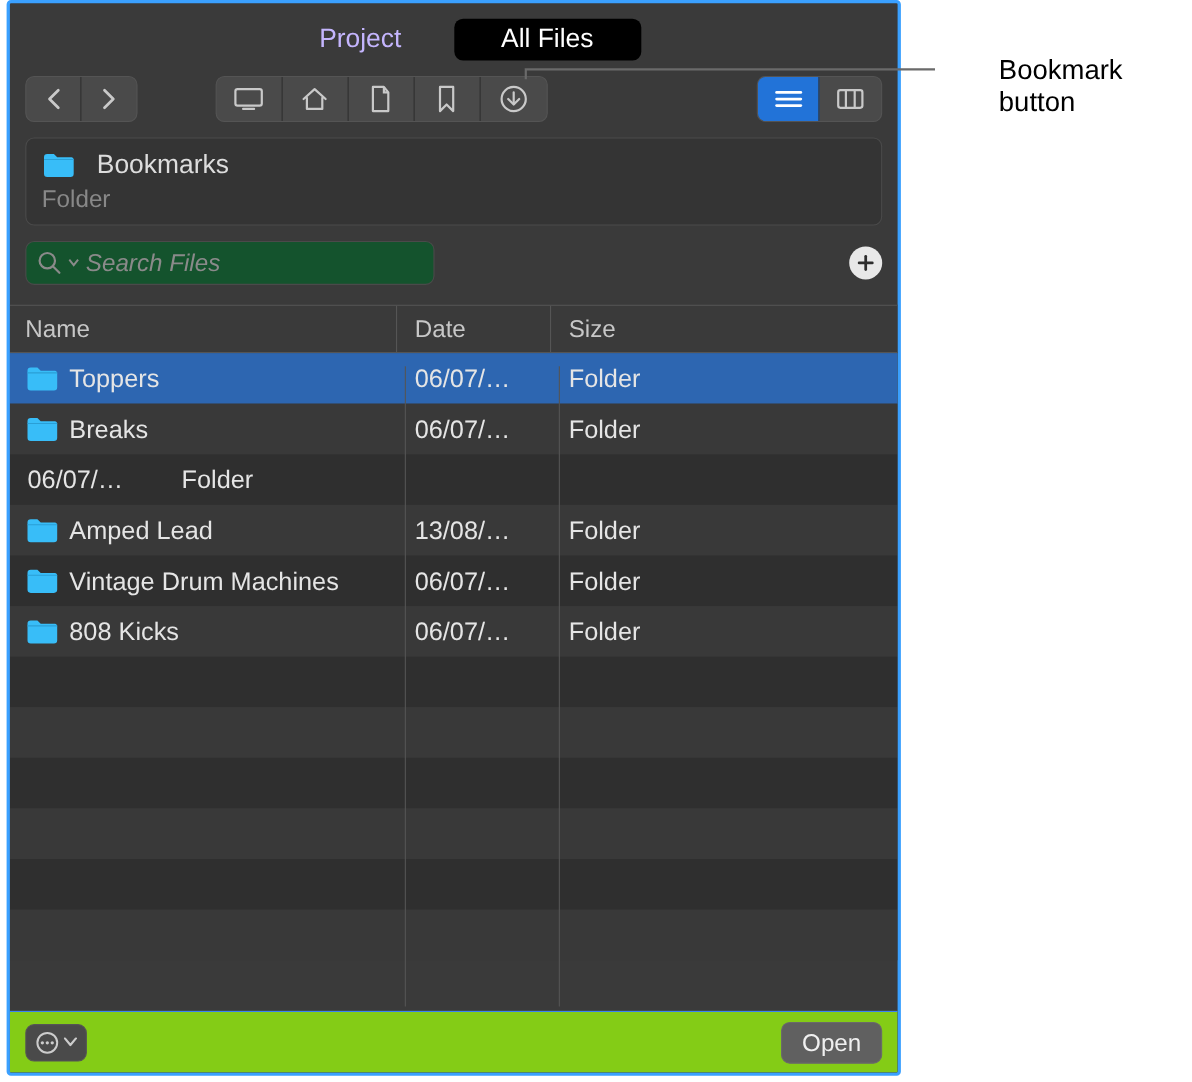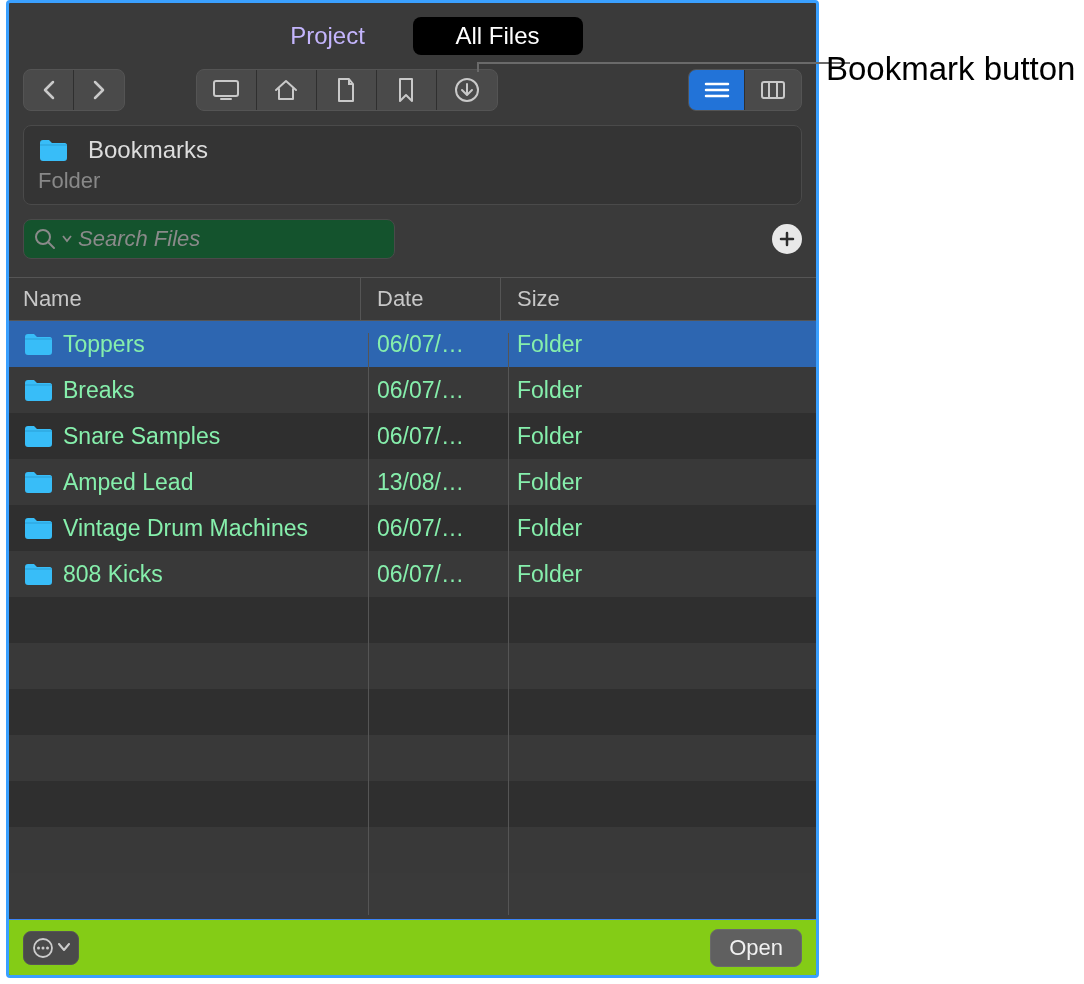--- a/index.html
+++ b/index.html
@@ -160,21 +160,21 @@
   
   .tbody {
     display: flex;
     flex-direction: column;
   }
   .trow {
     display: flex;
     height: 46px;
     align-items: center;
     font-size: 23px;
-    color: #86efac;
+    color: #e5e5e5;
   }
   .trow:nth-child(odd) { background: #2f2f2f; }
   .trow:nth-child(even) { background: #393939; }
   .trow.selected { background: #2d66b1 !important; }
   .cell-name { width: 352px; padding-left: 14px; display: flex; align-items: center; gap: 10px; border-right: 1px solid rgba(255,255,255,0); height:100%;}
   .cell-date { width: 140px; padding-left: 16px; height:100%; display:flex; align-items:center;}
   .cell-size { flex: 1; padding-left: 16px; height:100%; display:flex; align-items:center;}
   .vline { position:absolute; top: 330px; bottom: 60px; width:1px; background:#555; }
   .vline.a { left: 359px; }
   .vline.b { left: 499px; }
@@ -218,23 +218,23 @@
 
   
   .callout-line {
     position: absolute;
     stroke: #6a6a6a;
     fill: none;
     stroke-width: 2;
   }
   .callout-label {
     position: absolute;
-    left: 826px;
+    left: 908px;
     top: 50px;
-    font-size: 33px;
+    font-size: 25px;
     color: #000;
   }
 
   
   svg { display: block; }
   .folder-icon { width: 30px; height: 24px; flex-shrink: 0; }
   .search-icon { color: #8a8a8a; }
 </style>
 </head>
 <body>
@@ -368,27 +368,20 @@
           <svg class="folder-icon" viewBox="0 0 30 24">
             <path d="M2 5 C2 3 3 2 5 2 H11 L14 5 H27 C28 5 29 6 29 7 V20 C29 22 28 23 26 23 H5 C3 23 2 22 2 20 Z" fill="#38bdf8"></path>
             <path d="M2 7 H29" stroke="#2a9fd6" stroke-width="1"></path>
           </svg>
           <span>Breaks</span>
         </div>
         <div class="cell-date">06/07/…</div>
         <div class="cell-size">Folder</div>
       </div>
       <div class="trow">
-        <div class="cell-name">
-          <svg class="folder-icon" viewBox="0 0 30 24">
-            <path d="M2 5 C2 3 3 2 5 2 H11 L14 5 H27 C28 5 29 6 29 7 V20 C29 22 28 23 26 23 H5 C3 23 2 22 2 20 Z" fill="#38bdf8"></path>
-            <path d="M2 7 H29" stroke="#2a9fd6" stroke-width="1"></path>
-          </svg>
-          <span>Snare Samples</span>
-        </div>
         <div class="cell-date">06/07/…</div>
         <div class="cell-size">Folder</div>
       </div>
       <div class="trow">
         <div class="cell-name">
           <svg class="folder-icon" viewBox="0 0 30 24">
             <path d="M2 5 C2 3 3 2 5 2 H11 L14 5 H27 C28 5 29 6 29 7 V20 C29 22 28 23 26 23 H5 C3 23 2 22 2 20 Z" fill="#38bdf8"></path>
             <path d="M2 7 H29" stroke="#2a9fd6" stroke-width="1"></path>
           </svg>
           <span>Amped Lead</span>

